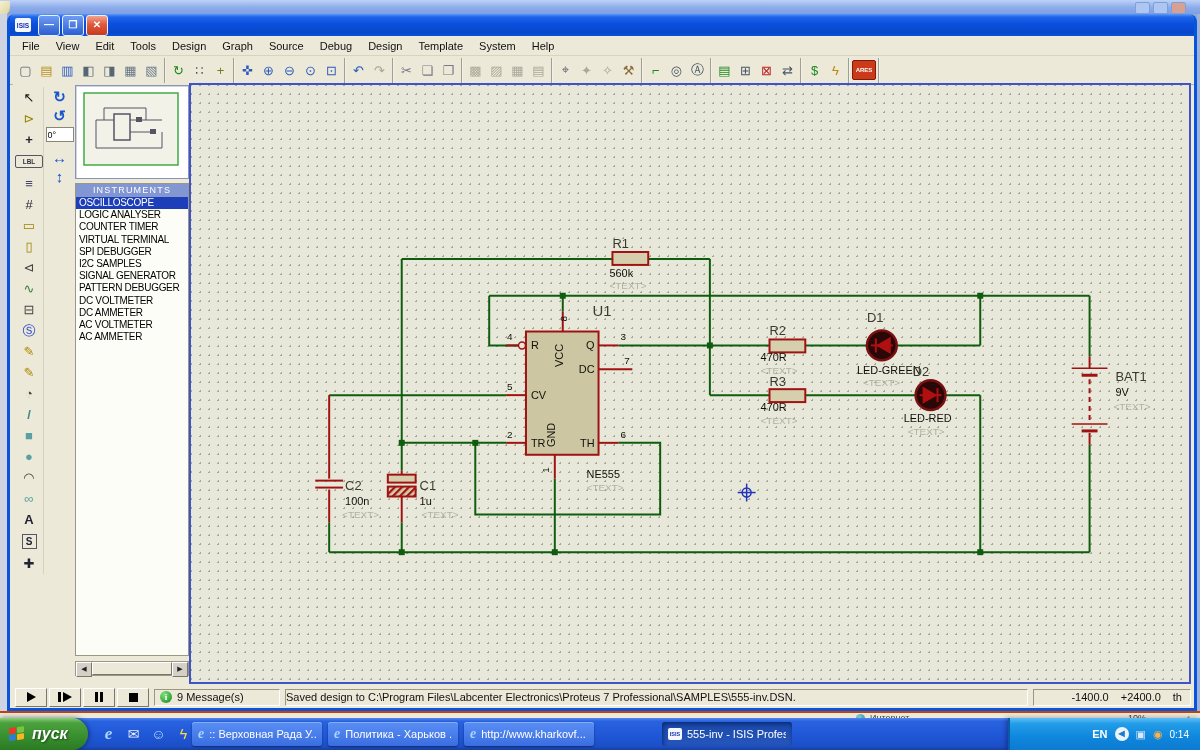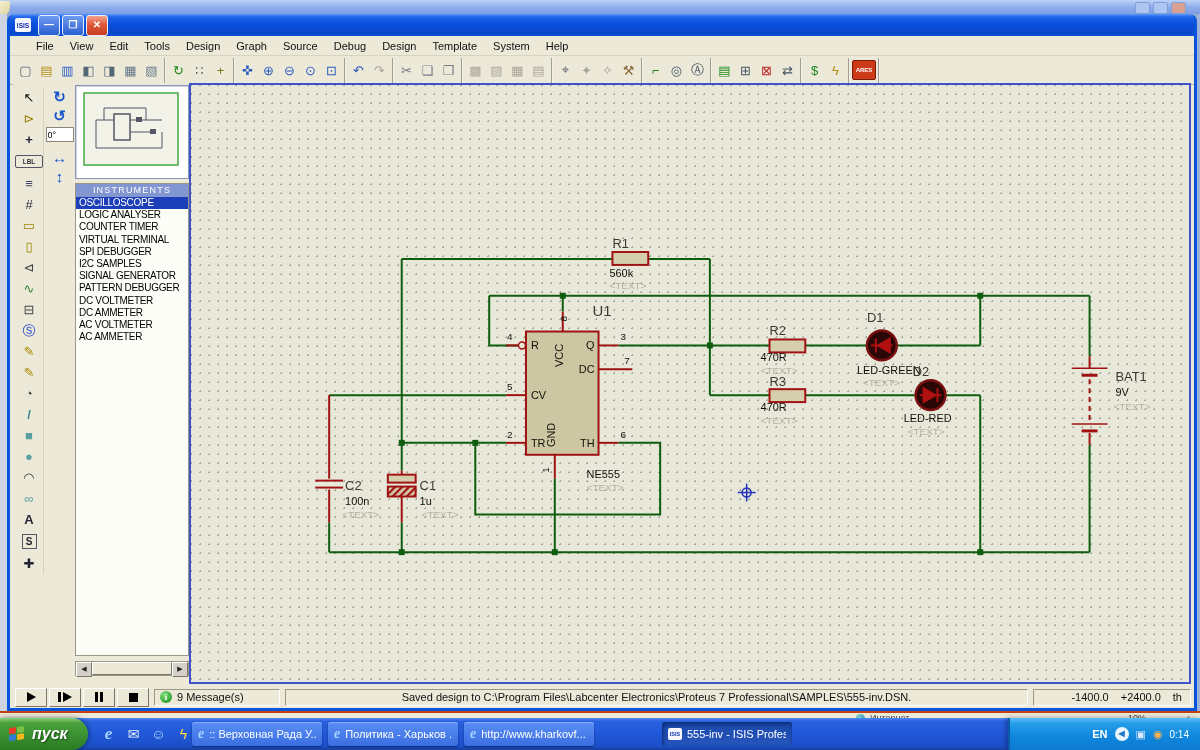--- a/index.html
+++ b/index.html
@@ -20,21 +20,21 @@
        border-radius:8px 8px 0 0;box-sizing:border-box}
   .titlebar{height:22px;border-radius:5px 5px 0 0;display:flex;align-items:center;padding:0 5px;color:#fff;
     background:linear-gradient(180deg,#5b96f7 0%,#1d64ea 14%,#0a4fdd 46%,#0847c8 86%,#0a51e0 100%)}
   .title-icon{width:16px;height:14px;background:#f6f6ff;border-radius:2px;color:#1133aa;font-size:6.5px;font-weight:bold;
     display:flex;align-items:center;justify-content:center;margin-right:5px;letter-spacing:0}
   .title-text{font-size:12px;font-weight:bold;text-shadow:1px 1px 1px #04288a;flex:1}
   .tb-ctl{width:20px;height:19px;margin-left:2px;border-radius:3px;border:1px solid #e8f0ff;color:#fff;font-size:10px;
     line-height:17px;text-align:center;background:linear-gradient(180deg,#6f9bf2,#2a5fd0);font-weight:bold}
   .tb-ctl.close{background:linear-gradient(180deg,#f2a38c 0%,#e0593c 45%,#c83a1e 100%)}
 
-  .menubar{height:19px;display:flex;align-items:center;padding-left:18px;border-bottom:1px solid #d8d4c0}
+  .menubar{height:19px;display:flex;align-items:center;padding-left:4px;border-bottom:1px solid #d8d4c0}
   .menu-item{padding:2px 8px;color:#111;font-size:11px}
 
   .toolbar{height:28px;display:flex;align-items:center;padding-left:3px;border-bottom:1px solid #b8b4a0;background:#ece9d8}
   .tb-group{display:flex;align-items:center;padding:0 2px;border-right:2px groove #f4f1e4;height:25px}
   .tb-btn{width:21px;height:21px;display:flex;align-items:center;justify-content:center;font-size:13px;color:#445;cursor:default}
   .tb-btn.ares{background:#cc3a1a;color:#fff;font-size:6px;font-weight:bold;width:22px;height:18px;border:1px solid #7a1c08;border-radius:2px}
 
   
   .left-panel{position:absolute;left:3px;top:69px;width:176px;bottom:24px;background:#ece9d8}
   .tool-col{position:absolute;left:2px;top:4px;width:28px;display:flex;flex-direction:column;align-items:center;border-right:1px solid #d6d2c0}
@@ -64,21 +64,21 @@
   
   .statusbar{position:absolute;left:0;right:0;bottom:0;height:22px;background:#ece9d8;display:flex;align-items:center;padding:0 3px;gap:5px;box-sizing:border-box}
   .sim{display:flex;gap:2px;margin-left:2px}
   .sim-btn{width:30px;height:17px;background:#ece9d8;border:1px solid;border-color:#fff #7a7668 #7a7668 #fff;display:flex;align-items:center;justify-content:center;gap:2px}
   .tri{width:0;height:0;border-left:9px solid #000;border-top:5px solid transparent;border-bottom:5px solid transparent}
   .vbar{width:3px;height:10px;background:#000}
   .sqr{width:9px;height:9px;background:#000}
   .sunken{border:1px solid;border-color:#9a9784 #fff #fff #9a9784;height:17px;display:flex;align-items:center;box-sizing:border-box;font-size:11px;color:#111}
   .msg-ind{width:126px;padding:0 5px;gap:5px}
   .info-circle{width:12px;height:12px;border-radius:50%;background:radial-gradient(circle at 35% 30%,#7fe07f,#0f8a0f);color:#fff;font-size:9px;font-weight:bold;text-align:center;line-height:12px;font-family:"Liberation Serif",serif;flex:none}
-  .status-main{flex:1;justify-content:center}
+  .status-main{flex:1;justify-content:flex-start}
   .coords{width:158px;justify-content:flex-end;gap:12px;padding-right:8px}
 
   
   .ie-strip{position:absolute;left:0;top:711px;width:1200px;height:7px;background:#ece9d8;border-top:2px solid #c2410c;overflow:hidden;box-sizing:border-box}
   .ie-strip .globe{position:absolute;left:856px;top:1px;width:9px;height:9px;border-radius:50%;background:radial-gradient(circle at 35% 30%,#7fd0d0,#1a7a9a)}
   .ie-strip .zone{position:absolute;left:870px;top:0;font-size:9px;color:#444}
   .ie-strip .zoomlvl{position:absolute;left:1128px;top:0;font-size:9px;color:#444}
   .ie-strip .grip{position:absolute;left:1184px;top:1px;font-size:7px;color:#9a9784;letter-spacing:1px}
 
   

